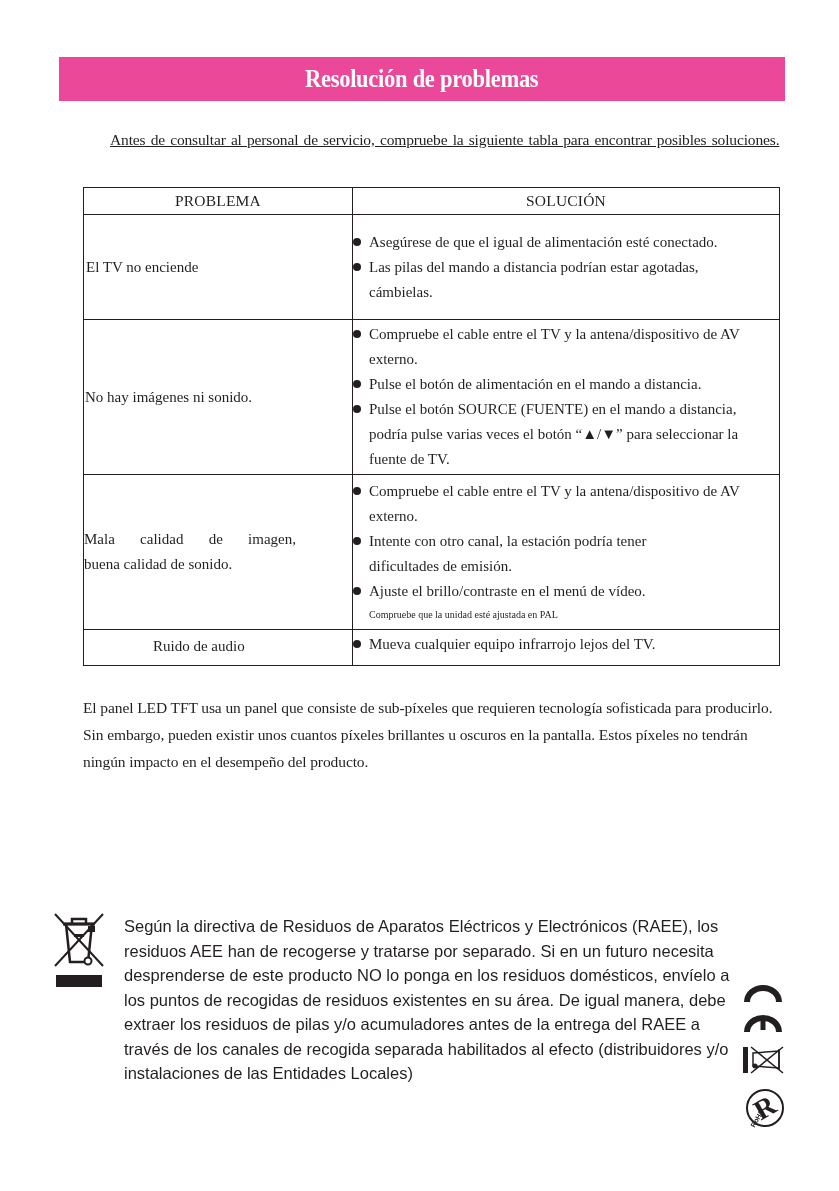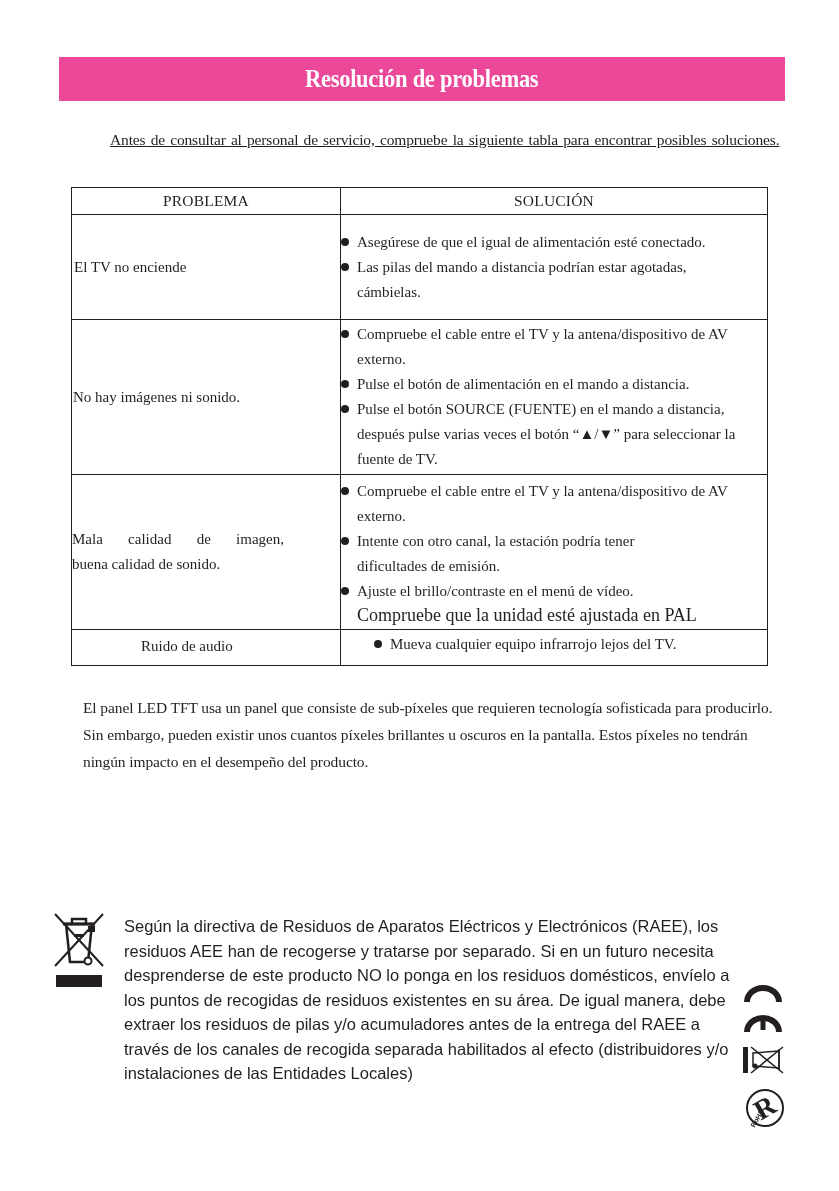--- a/index.html
+++ b/index.html
@@ -9,31 +9,31 @@
   .title-bar { position: absolute; left: 59px; top: 57px; width: 726px; height: 44px;
                background: #ec4899; display: flex; align-items: center; justify-content: center; }
   .title-bar h1 { margin: 0; color: #ffffff; font-family: "Liberation Serif", serif;
                   font-weight: bold; font-size: 25px; letter-spacing: -0.3px;
                   transform: scaleX(0.9); }
 
   .intro { position: absolute; left: 94px; top: 111px; width: 697px; font-size: 15.5px;
            line-height: 26px; text-align: justify; text-align-last: left; margin: 16px;
            letter-spacing: -0.15px; word-spacing: 1.5px; text-decoration: underline; }
 
-  table.trouble { position: absolute; left: 71px; top: 187px; width: 697px;
+  table.trouble { position: absolute; left: 83px; top: 187px; width: 697px;
                   border-collapse: collapse; font-size: 15px; }
   table.trouble th, table.trouble td { border: 1.3px solid #231f20; padding: 0; vertical-align: middle; }
   table.trouble th { font-weight: normal; height: 26px; font-size: 15.5px; letter-spacing: 0.2px; }
   th.col-problem { width: 268px; }
   td.problem { text-align: left; padding-left: 50px; line-height: 25px; }
   td.solution { padding: 6px 6px 4px 8px; }
   .sol-item { position: relative; padding-left: 16px; line-height: 25px; }
   .sol-item .dot { position: absolute; left: 0; top: 8px; width: 8px; height: 8px;
                    background: #231f20; border-radius: 50%; }
-  .sol-extra { padding-left: 16px; font-size: 18px; line-height: 22px; }
+  .sol-extra { padding-left: 16px; font-size: 10px; line-height: 22px; }
 
   .row1 { height: 105px; }
   .row2 { height: 155px; }
   .row3 { height: 155px; }
   .row4 { height: 36px; }
 
   td.problem-justify { padding-left: 47px; padding-right: 8px; margin-top: 16px; }
   .just-line { display: block; text-align: justify; text-align-last: justify; width: 212px; }
 
   .note { position: absolute; left: 83px; top: 694px; width: 700px; font-size: 15.5px;
@@ -87,21 +87,21 @@
         <div class="sol-item">
           <span class="dot"></span>
           <span style="display:block;width:385px;">Compruebe el cable entre el TV y la antena/dispositivo de AV externo.</span>
         </div>
         <div class="sol-item">
           <span class="dot"></span>
           <span style="display:block;width:400px;">Pulse el botón de alimentación en el mando a distancia.</span>
         </div>
         <div class="sol-item">
           <span class="dot"></span>
-          <span style="display:block;width:395px;">Pulse el botón SOURCE (FUENTE) en el mando a distancia, después pulse varias veces el botón “▲/▼” para seleccionar la fuente de TV.</span>
+          <span style="display:block;width:395px;">Pulse el botón SOURCE (FUENTE) en el mando a distancia, podría pulse varias veces el botón “▲/▼” para seleccionar la fuente de TV.</span>
         </div>
       </td>
     </tr>
     <tr class="row3">
       <td class="problem problem-justify">
         <span class="just-line">Mala calidad de imagen,</span>
         <span class="just-line" style="text-align-last:left">buena calidad de sonido.</span>
       </td>
       <td class="solution">
         <div class="sol-item indent2">
@@ -116,21 +116,21 @@
           <span class="dot"></span>
           <span style="display:block;width:400px;">Ajuste el brillo/contraste en el menú de vídeo.</span>
         </div>
         <div class="sol-extra">Compruebe que la unidad esté ajustada en PAL</div>
       </td>
     </tr>
     <tr class="row4">
       <td class="problem" style="padding-left:69px; vertical-align:top; padding-top:4px;">
         <span>Ruido de audio</span>
       </td>
-      <td class="solution" style="vertical-align:top; padding-top:2px;padding-left:33px;">
+      <td class="solution" style="vertical-align:top; padding-top:2px;">
         <div class="sol-item">
           <span class="dot"></span>
           <span>Mueva cualquier equipo infrarrojo lejos del TV.</span>
         </div>
       </td>
     </tr>
   </tbody>
 </table>
 
 <p class="note">El panel LED TFT usa un panel que consiste de sub-píxeles que requieren tecnología sofisticada para producirlo. Sin embargo, pueden existir unos cuantos píxeles brillantes u oscuros en la pantalla. Estos píxeles no tendrán ningún impacto en el desempeño del producto.</p>

